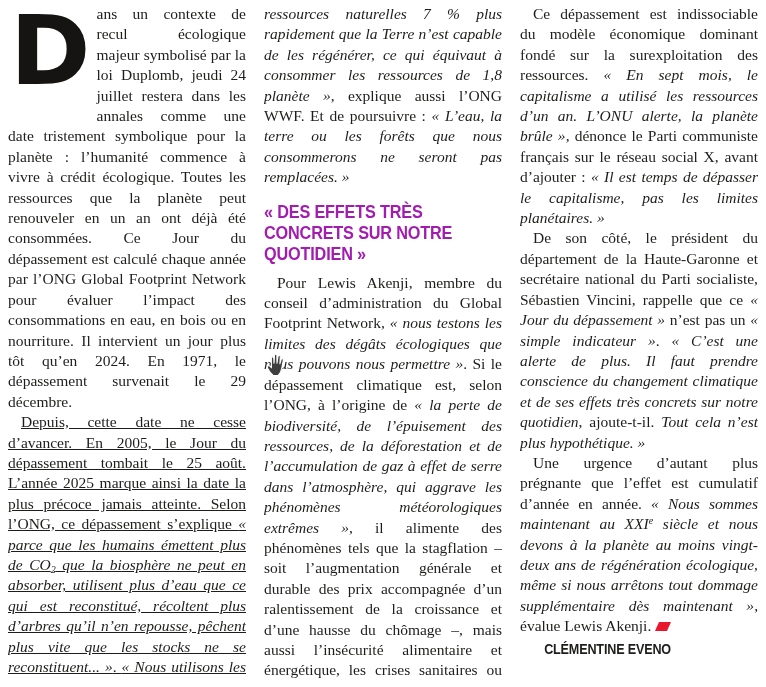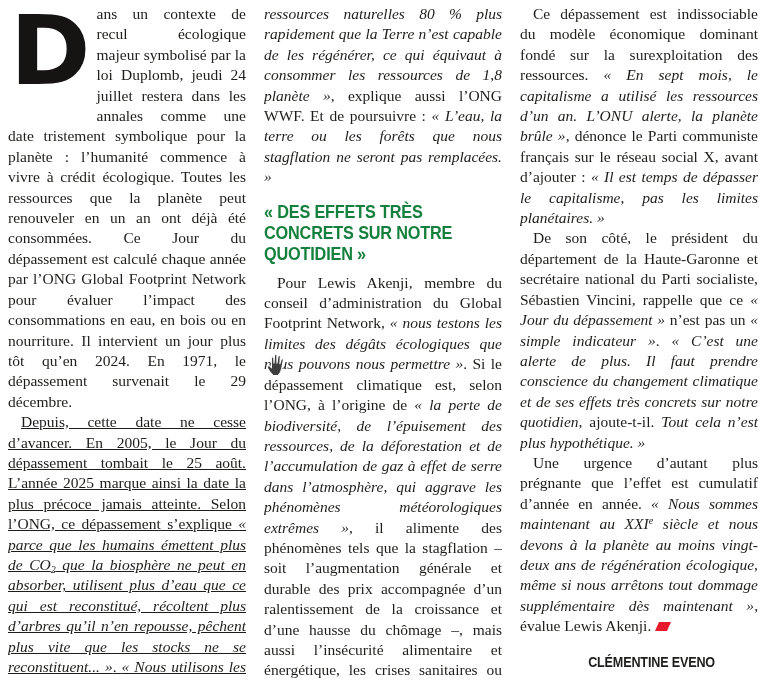--- a/index.html
+++ b/index.html
@@ -57,22 +57,22 @@
     overflow: visible;
   }
   .subhead-inner {
     display: inline-block;
     width: 117%;
     transform: scaleX(0.855);
     transform-origin: 0 0;
     letter-spacing: -0.2px;
   }
   .byline {
-    margin-top: 16px;
-    text-align: center;
+    margin-top: 3px;
+    text-align: left;
     font-family: "Liberation Sans", sans-serif;
     font-weight: 700;
     font-size: 15px;
     line-height: 18px;
     color: #141414;
   }
   .byline-inner {
     display: inline-block;
     transform: scaleX(0.84);
     transform-origin: 100% 50%;
@@ -95,22 +95,22 @@
 </head>
 <body>
 
 <div class="page">
   <div class="article-grid">
     <div class="col">
         <p class="para" style="color: rgb(29, 29, 27);"><span class="dropcap">D</span><span>ans un contexte de recul écologique majeur symbolisé par la loi Duplomb, jeudi 24 juillet restera dans les annales comme une date tristement symbolique pour la planète : l’humanité commence à vivre à crédit écologique. Toutes les ressources que la planète peut renouveler en un an ont déjà été consommées. Ce Jour du dépassement est calculé chaque année par l’ONG Global Footprint Network pour évaluer l’impact des consommations en eau, en bois ou en nourriture. Il intervient un jour plus tôt qu’en 2024. En 1971, le dépassement survenait le 29 décembre.</span></p>
         <p class="para indent jlast" style="color: rgb(29, 29, 27);"><span>Depuis, cette date ne cesse d’avancer. En 2005, le Jour du dépassement tombait le 25 août. L’année 2025 marque ainsi la date la plus précoce jamais atteinte. Selon l’ONG, ce dépassement s’explique </span><span class="it">« parce que les humains émettent plus de CO</span><sub class="run it">2</sub><span class="it"> que la biosphère ne peut en absorber, utilisent plus d’eau que ce qui est reconstitué, récoltent plus d’arbres qu’il n’en repousse, pêchent plus vite que les stocks ne se reconstituent... »</span><span>. </span><span class="it">« Nous utilisons les</span></p>
       </div>
     <div class="col">
-        <p class="para" style="color: rgb(29, 29, 27);"><span class="it">ressources naturelles 80 % plus rapidement que la Terre n’est capable de les régénérer, ce qui équivaut à consommer les ressources de 1,8 planète »</span><span>, explique aussi l’ONG WWF. Et de poursuivre : </span><span class="it">« L’eau, la terre ou les forêts que nous stagflation ne seront pas remplacées. »</span></p>
-        <h3 class="subhead" style="color: #15803d;"><span class="subhead-inner">« DES EFFETS TRÈS CONCRETS SUR NOTRE QUOTIDIEN »</span></h3>
+        <p class="para" style="color: rgb(29, 29, 27);"><span class="it">ressources naturelles 7 % plus rapidement que la Terre n’est capable de les régénérer, ce qui équivaut à consommer les ressources de 1,8 planète »</span><span>, explique aussi l’ONG WWF. Et de poursuivre : </span><span class="it">« L’eau, la terre ou les forêts que nous consommerons ne seront pas remplacées. »</span></p>
+        <h3 class="subhead" style="color: #a21caf;"><span class="subhead-inner">« DES EFFETS TRÈS CONCRETS SUR NOTRE QUOTIDIEN »</span></h3>
         <p class="para indent" style="color: rgb(29, 29, 27);"><span>Pour Lewis Akenji, membre du conseil d’administration du Global Footprint Network, </span><span class="it">« nous testons les limites des dégâts écologiques que nous pouvons nous permettre »</span><span>. Si le dépassement climatique est, selon l’ONG, à l’origine de </span><span class="it">« la perte de biodiversité, de l’épuisement des ressources, de la déforestation et de l’accumulation de gaz à effet de serre dans l’atmosphère, qui aggrave les phénomènes météorologiques extrêmes »</span><span>, il alimente des phénomènes tels que la stagflation – soit l’augmentation générale et durable des prix accompagnée d’un ralentissement de la croissance et d’une hausse du chômage –, mais aussi l’insécurité alimentaire et énergétique, les crises sanitaires ou les conflits armés.</span></p>
       </div>
     <div class="col">
         <p class="para indent" style="color: rgb(29, 29, 27);"><span>Ce dépassement est indissociable du modèle économique dominant fondé sur la surexploitation des ressources. </span><span class="it">« En sept mois, le capitalisme a utilisé les ressources d’un an. L’ONU alerte, la planète brûle »</span><span>, dénonce le Parti communiste français sur le réseau social X, avant d’ajouter : </span><span class="it">« Il est temps de dépasser le capitalisme, pas les limites planétaires. »</span></p>
         <p class="para indent" style="color: rgb(29, 29, 27);"><span>De son côté, le président du département de la Haute-Garonne et secrétaire national du Parti socialiste, Sébastien Vincini, rappelle que ce </span><span class="it">« Jour du dépassement »</span><span> n’est pas un </span><span class="it">« simple indicateur »</span><span>. </span><span class="it">« C’est une alerte de plus. Il faut prendre conscience du changement climatique et de ses effets très concrets sur notre quotidien</span><span>, ajoute-t-il. </span><span class="it">Tout cela n’est plus hypothétique. »</span></p>
         <p class="para indent" style="color: rgb(29, 29, 27);"><span>Une urgence d’autant plus prégnante que l’effet est cumulatif d’année en année. </span><span class="it">« Nous sommes maintenant au XXI</span><sup class="run it">e</sup><span class="it"> siècle et nous devons à la planète au moins vingt-deux ans de régénération écologique, même si nous arrêtons tout dommage supplémentaire dès maintenant »</span><span>, évalue Lewis Akenji.</span><span class="endmark" style="background: rgb(232, 25, 44);"></span></p>
         <div class="byline" style="color: rgb(29, 29, 27);"><span class="byline-inner">CLÉMENTINE EVENO</span></div>
       </div>
   </div>
 

